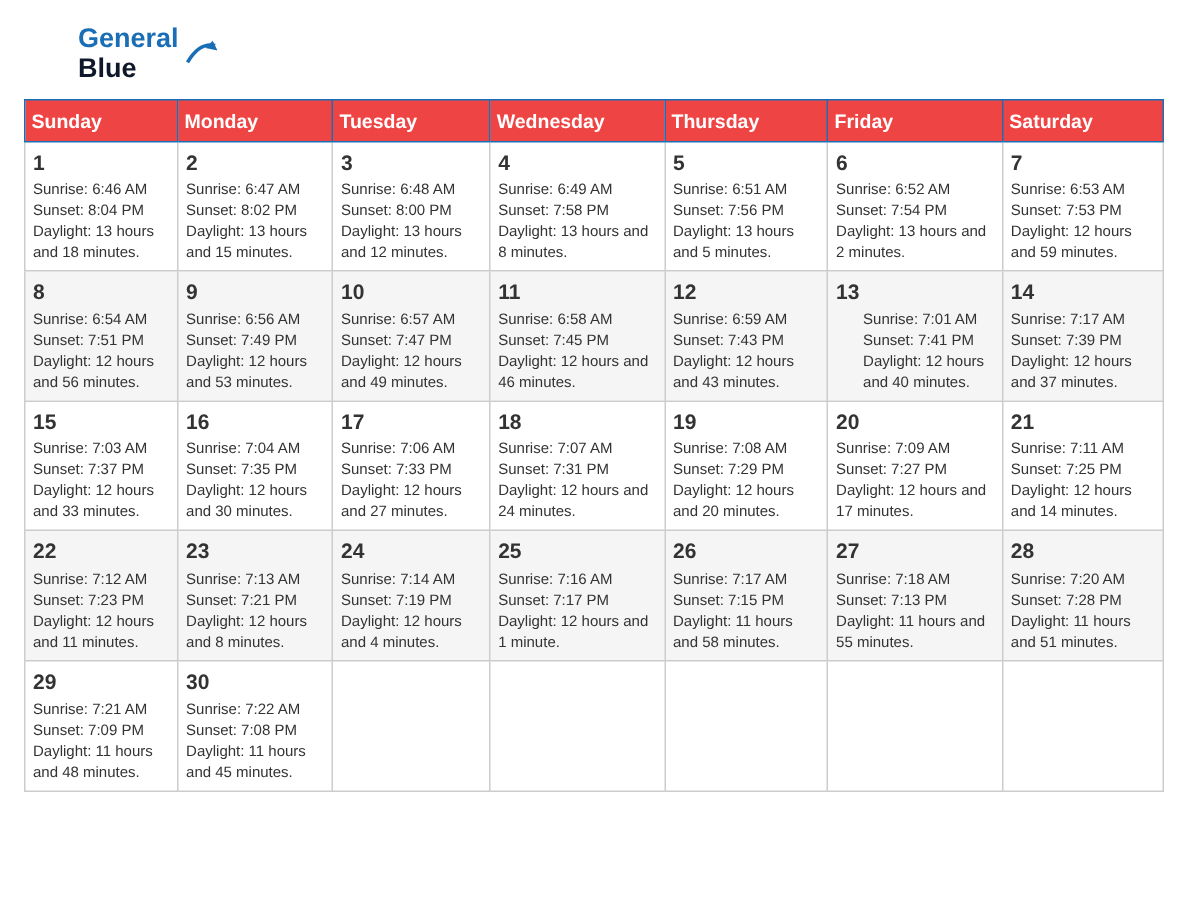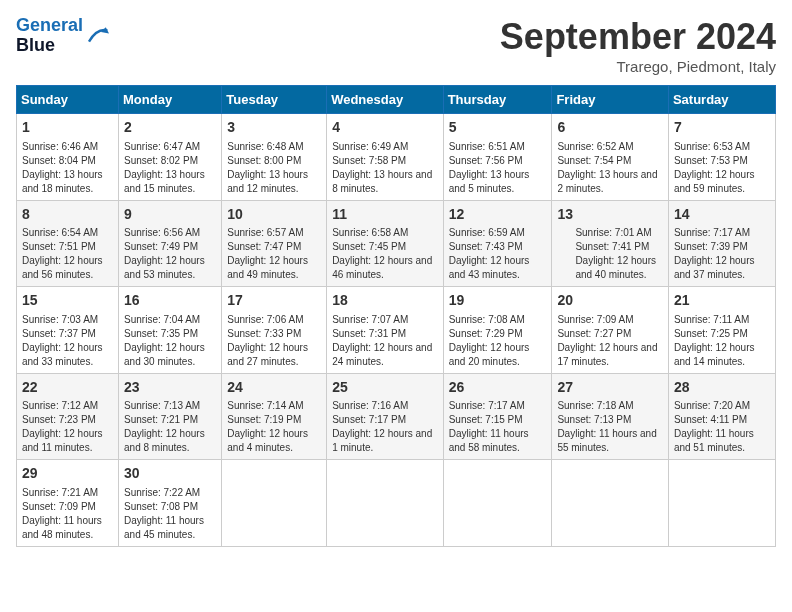--- a/index.html
+++ b/index.html
@@ -18,20 +18,21 @@
     }
     .logo {
       display: flex;
       align-items: center;
     }
     .logo-text {
       font-size: 18px;
       font-weight: bold;
       color: #333;
       line-height: 1.1;
+      margin-left: 36px;
     }
     .logo-text span {
       color: #1a6eb5;
     }
     .logo-icon {
       width: 24px;
       height: 24px;
       margin-left: 2px;
     }
     .title-block {
@@ -45,21 +46,21 @@
     .subtitle {
       font-size: 15px;
       color: #555;
     }
     table {
       width: 100%;
       border-collapse: collapse;
       font-size: 11px;
     }
     thead tr th {
-      background: #0369a1;
+      background: #ef4444;
       color: #fff;
       padding: 6px 4px;
       text-align: left;
       font-size: 13px;
       font-weight: bold;
       border: 1px solid #1a6eb5;
     }
     tbody tr td {
       border: 1px solid #ccc;
       vertical-align: top;
@@ -98,24 +99,20 @@
       <div class="logo-text">
         <span>General</span><br>
         <span style="color:#0f172a;">Blue</span>
       </div>
     </div>
     <svg class="logo-icon" viewBox="0 0 30 30" xmlns="http://www.w3.org/2000/svg">
       <path d="M5 22 Q15 5 28 8" stroke="#1a6eb5" stroke-width="3" fill="none"></path>
       <polygon points="26,4 30,12 20,10" fill="#1a6eb5"></polygon>
     </svg>
   </div>
-  <div class="title-block">
-    <div class="month-title">September 2024</div>
-    <div class="subtitle">Trarego, Piedmont, Italy</div>
-  </div>
 </div>
 
 <table>
   <thead>
     <tr>
     <th>Sunday</th>
         <th>Monday</th>
         <th>Tuesday</th>
         <th>Wednesday</th>
         <th>Thursday</th>
@@ -289,21 +286,21 @@
         </td>
         <td>
           <span class="day-num">27</span>
           <div class="day-info" style="white-space: pre-line;">Sunrise: 7:18 AM
 Sunset: 7:13 PM
 Daylight: 11 hours and 55 minutes.</div>
         </td>
         <td>
           <span class="day-num">28</span>
           <div class="day-info" style="white-space: pre-line;">Sunrise: 7:20 AM
-Sunset: 4:11 PM
+Sunset: 7:28 PM
 Daylight: 11 hours and 51 minutes.</div>
         </td>
       </tr>
       <tr>
         <td>
           <span class="day-num">29</span>
           <div class="day-info" style="white-space: pre-line;">Sunrise: 7:21 AM
 Sunset: 7:09 PM
 Daylight: 11 hours and 48 minutes.</div>
         </td>

